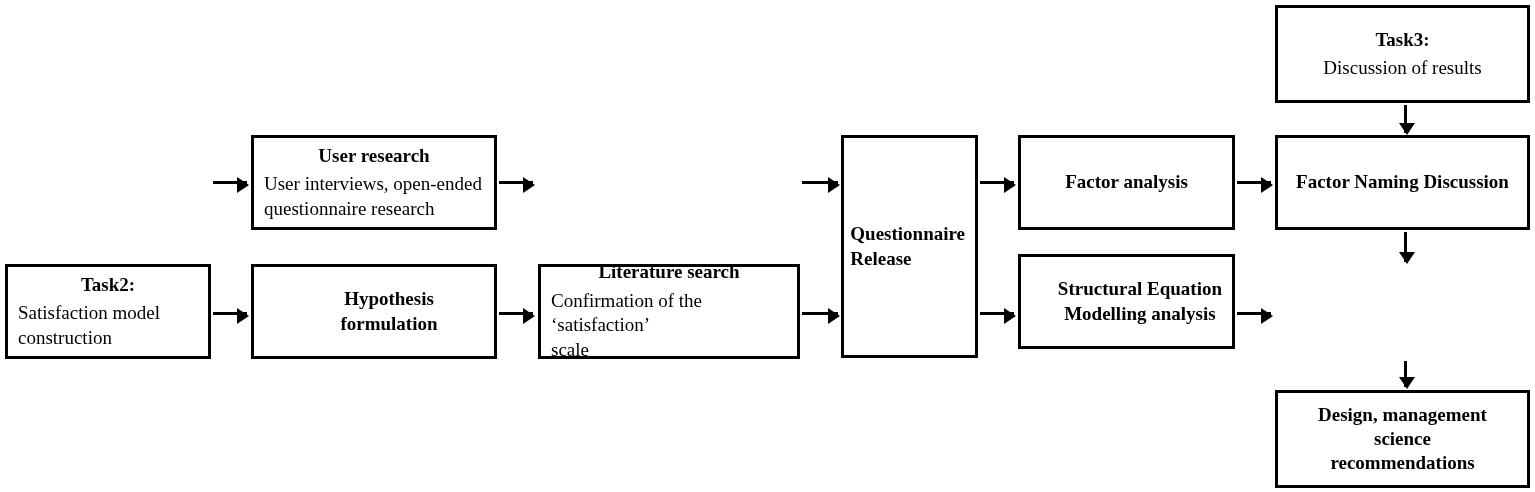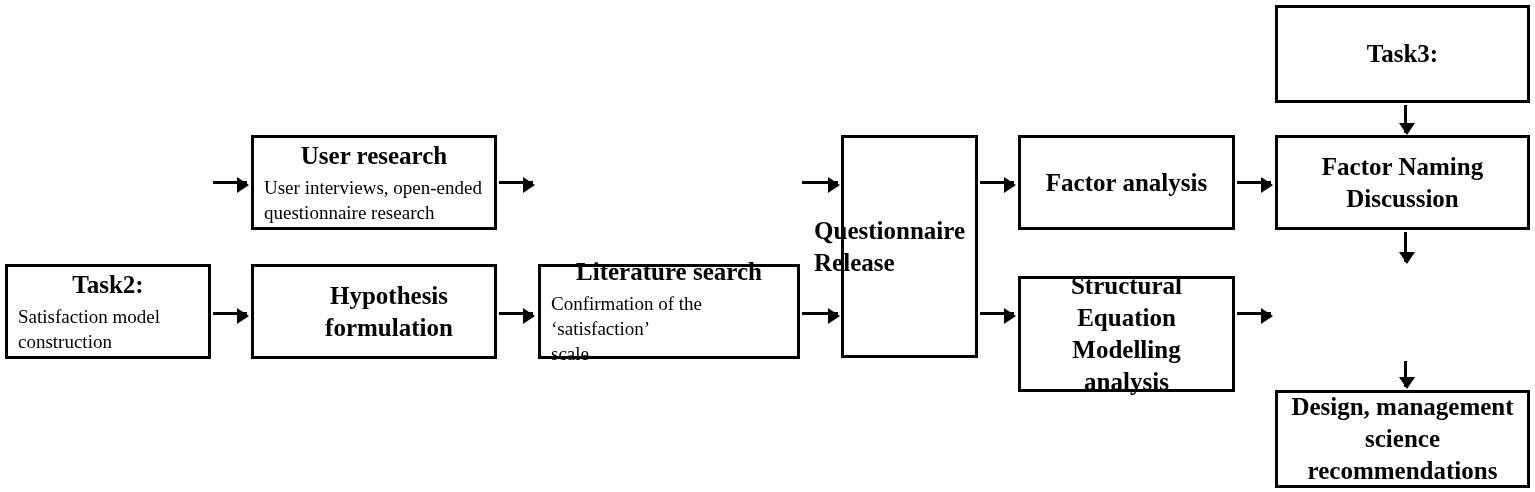--- a/index.html
+++ b/index.html
@@ -24,21 +24,21 @@
     border: 3px solid #000000;
     background: #ffffff;
     display: flex;
     flex-direction: column;
     justify-content: center;
     align-items: center;
     padding: 4px 10px;
   }
   .node .ttl {
     font-weight: bold;
-    font-size: 25px;
+    font-size: 19px;
     line-height: 1.28;
     text-align: center;
     white-space: pre-line;
     font-family: Liberation Serif, serif;
   }
   .node .sub {
     font-weight: normal;
     font-size: 19px;
     line-height: 1.3;
     text-align: left;
@@ -121,20 +121,21 @@
   <div class="arrow-h" style="left:980px; top:181px; width:34px;"></div>
 
   <div class="node centered" style="left:1018px; top:135px; width:217px; height:95px;">
     <div class="ttl">Factor analysis</div>
   </div>
 
   <div class="arrow-h" style="left:1237px; top:181px; width:34px;"></div>
 
   <div class="node centered" style="left:1275px; top:5px; width:255px; height:98px;">
     <div class="ttl">Task3:</div>
+    <div class="sub" style="text-align:center; align-self:center;">Discussion of results</div>
   </div>
 
   <div class="arrow-v" style="left:1404px; top:105px; height:28px;"></div>
 
   <div class="node centered" style="left:1275px; top:135px; width:255px; height:95px;">
     <div class="ttl">Factor Naming Discussion</div>
   </div>
 
   <div class="arrow-v" style="left:1404px; top:232px; height:30px;"></div>
 
@@ -155,21 +156,21 @@
   <div class="node" style="left:538px; top:264px; width:262px; height:95px;">
     <div class="ttl">Literature search</div>
     <div class="sub">Confirmation of the ‘satisfaction’
 scale</div>
   </div>
 
   <div class="arrow-h" style="left:802px; top:312px; width:36px;"></div>
 
   <div class="arrow-h" style="left:980px; top:312px; width:34px;"></div>
 
-  <div class="node centered" style="left:1018px; top:276px; width:217px; height:116px;">
+  <div class="node centered" style="left:1018px; top:254px; width:217px; height:95px;align-items:flex-end;">
     <div class="ttl">Structural Equation
 Modelling analysis</div>
   </div>
 
   <div class="arrow-h" style="left:1237px; top:312px; width:34px;"></div>
 
 
   <div class="arrow-v" style="left:1404px; top:361px; height:26px;"></div>
 
   <div class="node centered" style="left:1275px; top:390px; width:255px; height:98px;">

